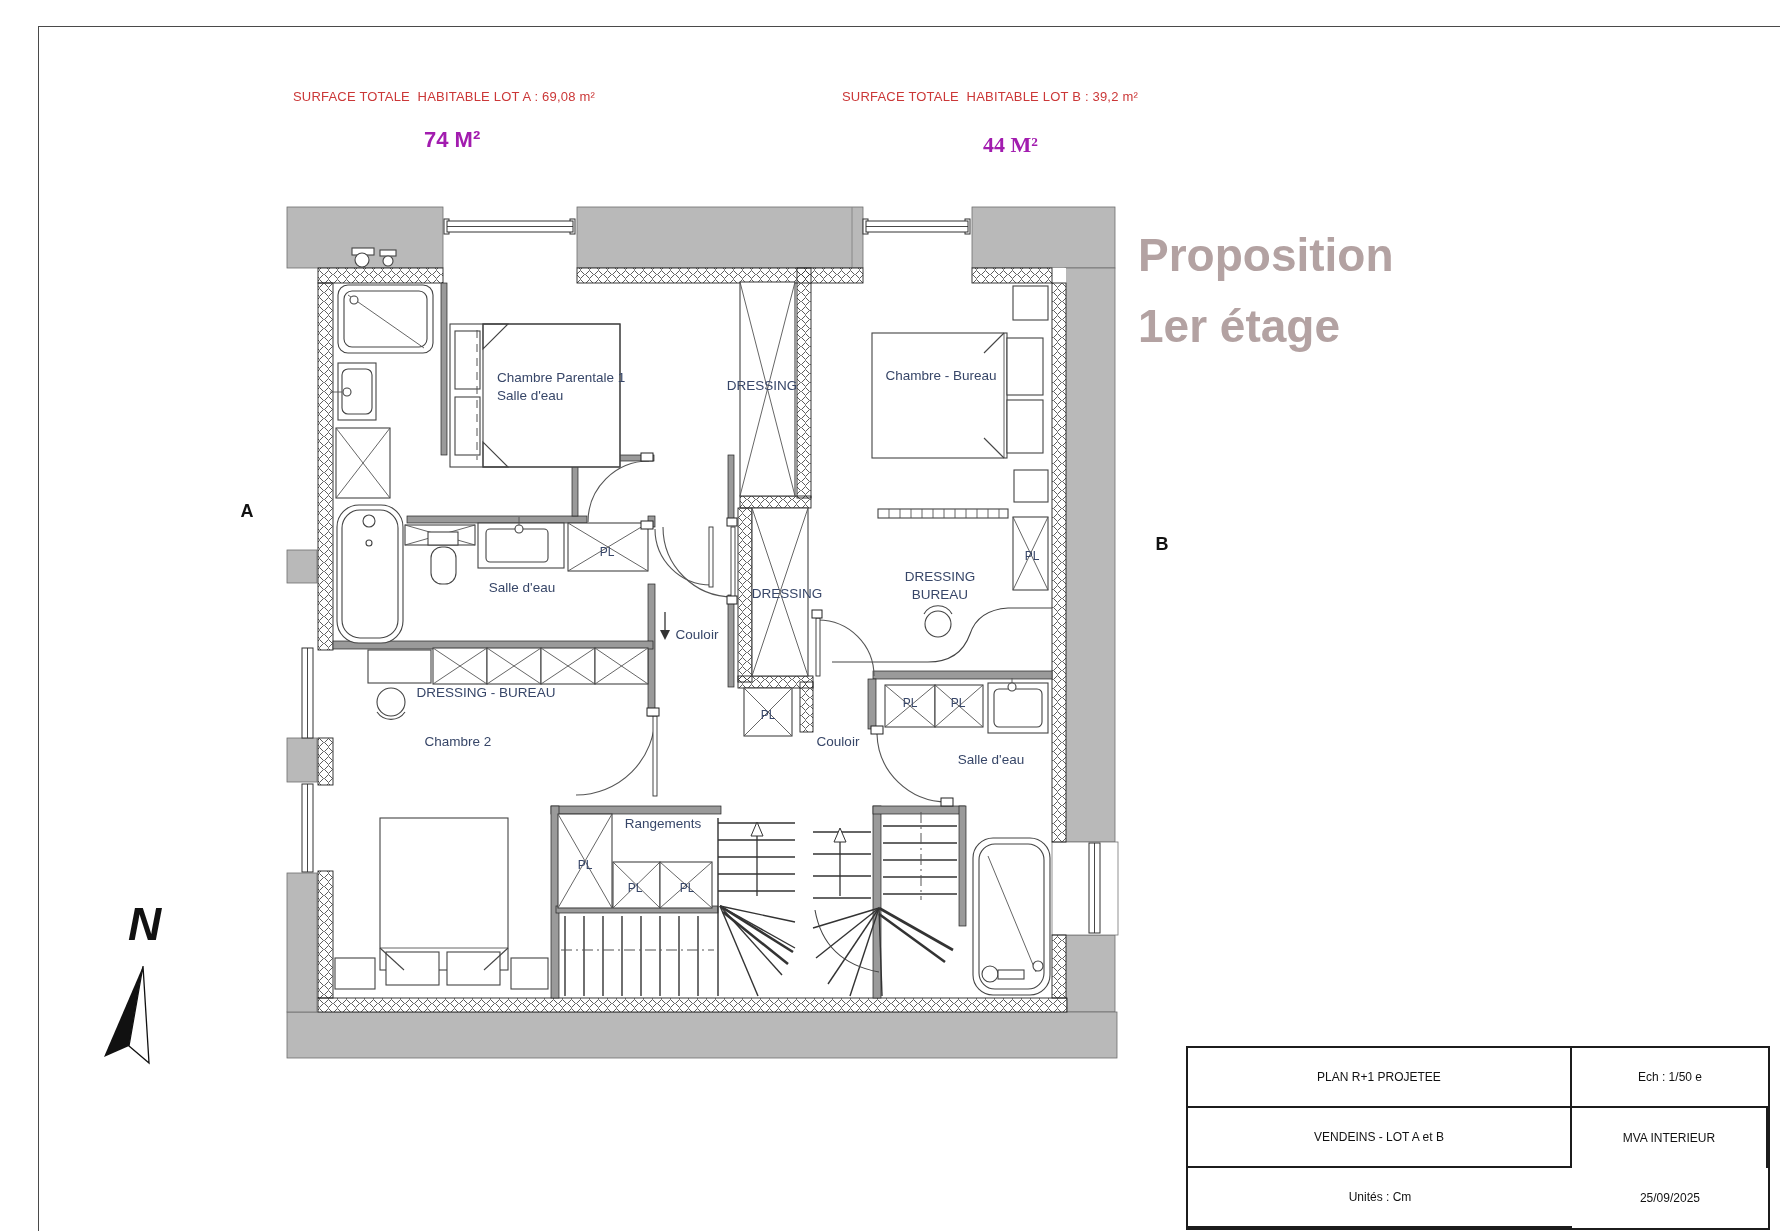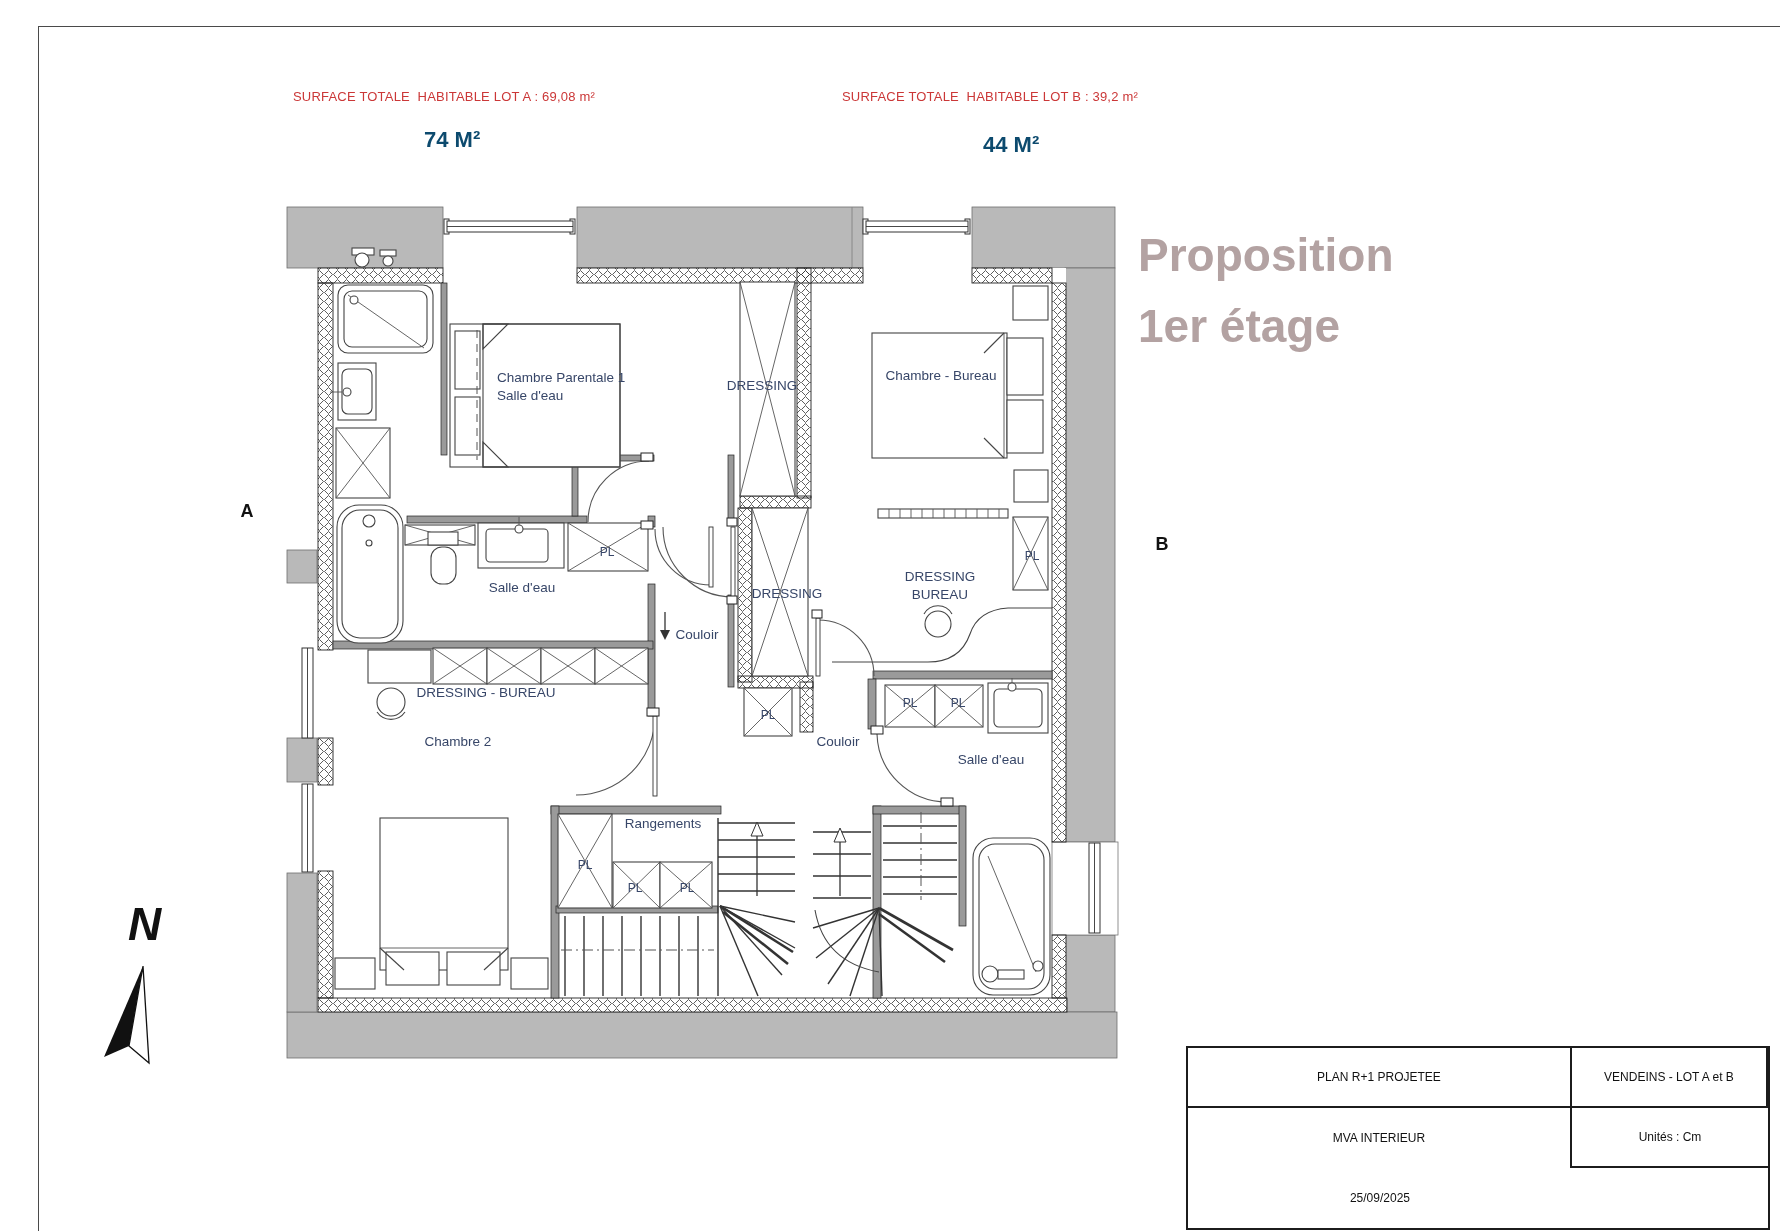--- a/index.html
+++ b/index.html
@@ -2,21 +2,21 @@
 <html style="--red: #cb3737; --pink: #b3a2a2; --band: #b9b9b9; --navy: #374668;"><head>
 <meta charset="utf-8">
 <style>
   html,body{margin:0;padding:0;background:#e8e8e8;}
   .page{position:relative;width:1780px;height:1231px;background:#fff;
         font-family:"Liberation Sans",sans-serif;overflow:hidden;}
   .frame{position:absolute;left:38px;top:26px;right:-2px;bottom:-2px;
          border:1.5px solid #4a4a4a;pointer-events:none;}
   .red-label{position:absolute;font-size:13px;font-weight:500;color:var(--red);
              letter-spacing:.2px;white-space:pre;}
-  .area-label{position:absolute;font-size:22px;font-weight:bold;color:#0c4a6e;}
+  .area-label{position:absolute;font-size:22px;font-weight:bold;color:#a21caf;}
   .main-title{position:absolute;left:1138px;top:220px;width:630px;
               font-size:46px;line-height:71px;font-weight:bold;color:var(--pink);}
   .titleblock{position:absolute;left:1186px;top:1046px;width:580px;height:180px;
               display:grid;grid-template-columns:66.2% 33.8%;grid-template-rows:1fr 1fr 1fr;
               border:2px solid #1c1c1c;background:#fff;}
   .tb-cell{display:flex;align-items:center;justify-content:center;
            font-size:12px;color:#111;border-right:2px solid #1c1c1c;border-bottom:2px solid #1c1c1c;}
   .tb-cell.last-col{border-right:none;}
   .tb-cell.last-row{border-bottom:none;}
   svg{position:absolute;left:0;top:0;}
@@ -42,21 +42,21 @@
 </style>
 </head>
 <body>
 
 <div class="page">
   <div class="frame"></div>
 
   <div class="red-label" style="left:293px;top:89px;">SURFACE TOTALE  HABITABLE LOT A : 69,08 m²</div>
   <div class="area-label" style="left:424px;top:127px;">74 M²</div>
   <div class="red-label" style="left:842px;top:89px;">SURFACE TOTALE  HABITABLE LOT B : 39,2 m²</div>
-  <div class="area-label" style="left:983px;top:132px;">44 M²</div>
+  <div class="area-label" style="left:983px;top:132px;font-family:Liberation Serif, serif;">44 M²</div>
 
   <div class="main-title">
     <div>Proposition</div>
     <div>1er étage</div>
   </div>
 
   <svg width="1780" height="1231" viewBox="0 0 1780 1231">
     <defs>
       <pattern id="hatch" width="9" height="9" patternUnits="userSpaceOnUse">
         <path d="M4.5,0.5 L8.5,4.5 L4.5,8.5 L0.5,4.5 Z" fill="none" stroke="#333" stroke-width="0.8"></path>
@@ -414,18 +414,19 @@
 
     <g>
       <text class="north" x="128" y="940">N</text>
       <polygon points="143,966 104,1057 129,1046" fill="#111"></polygon>
       <polygon points="143,966 129,1046 149,1063" fill="#fff" stroke="#111" stroke-width="1.3"></polygon>
     </g>
   </svg>
 
   <div class="titleblock">
     <div class="tb-cell">PLAN R+1 PROJETEE</div>
+    <div class="tb-cell last-col">Ech : 1/50 e</div>
     <div class="tb-cell">VENDEINS - LOT A et B</div>
     <div class="tb-cell last-row">MVA INTERIEUR</div>
     <div class="tb-cell last-col">Unités : Cm</div>
     <div class="tb-cell last-col last-row">25/09/2025</div>
   </div>
 </div>
 
 </body></html>

